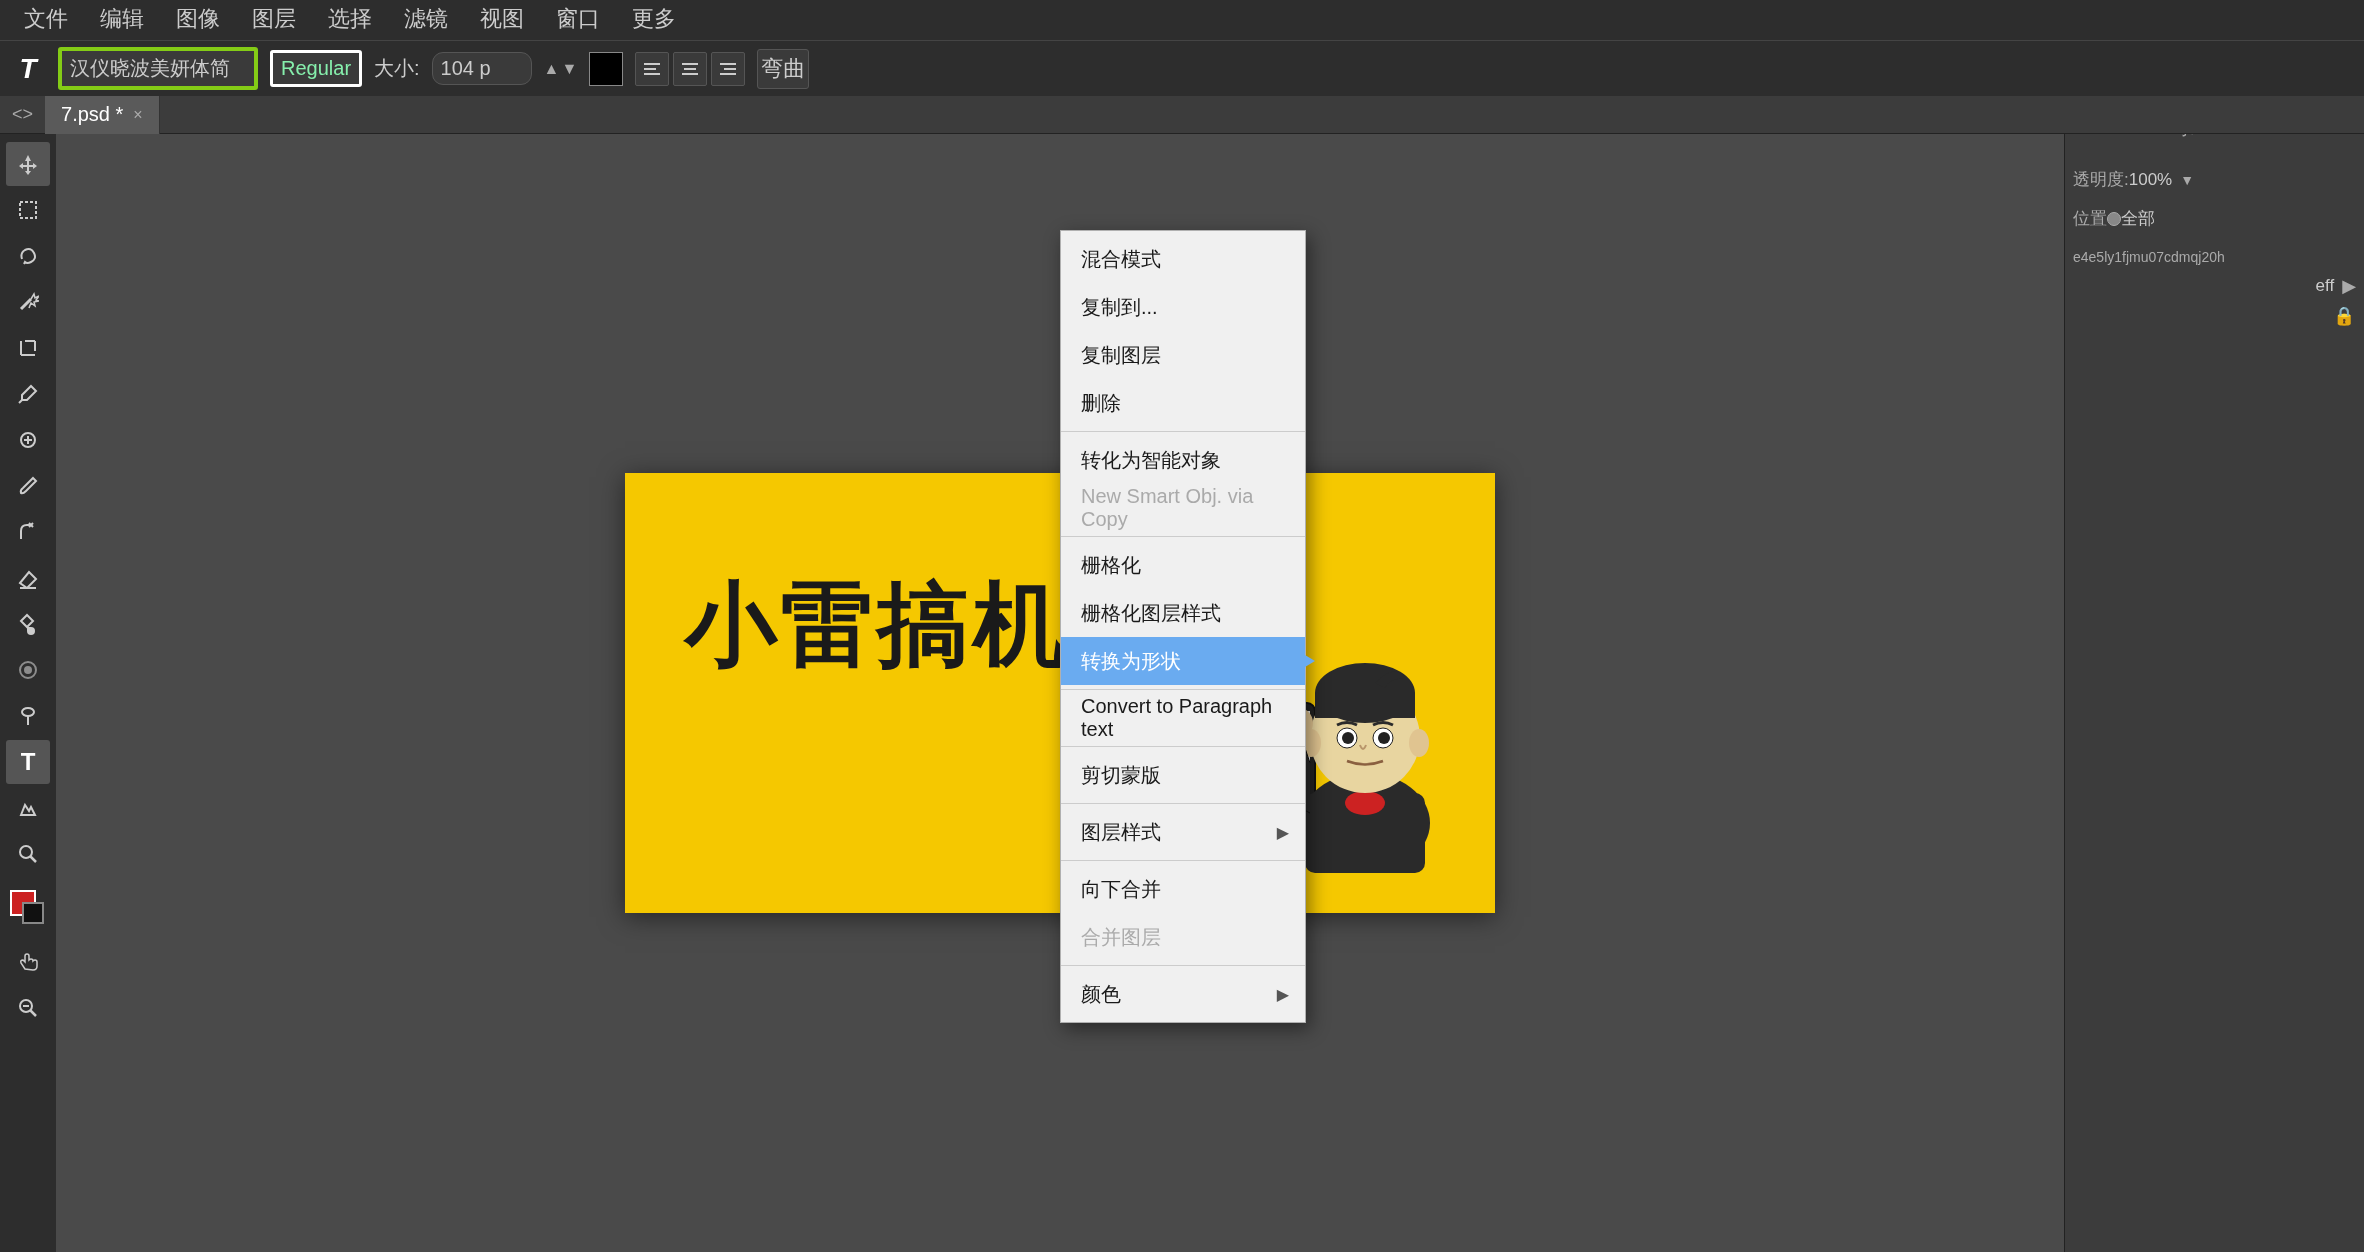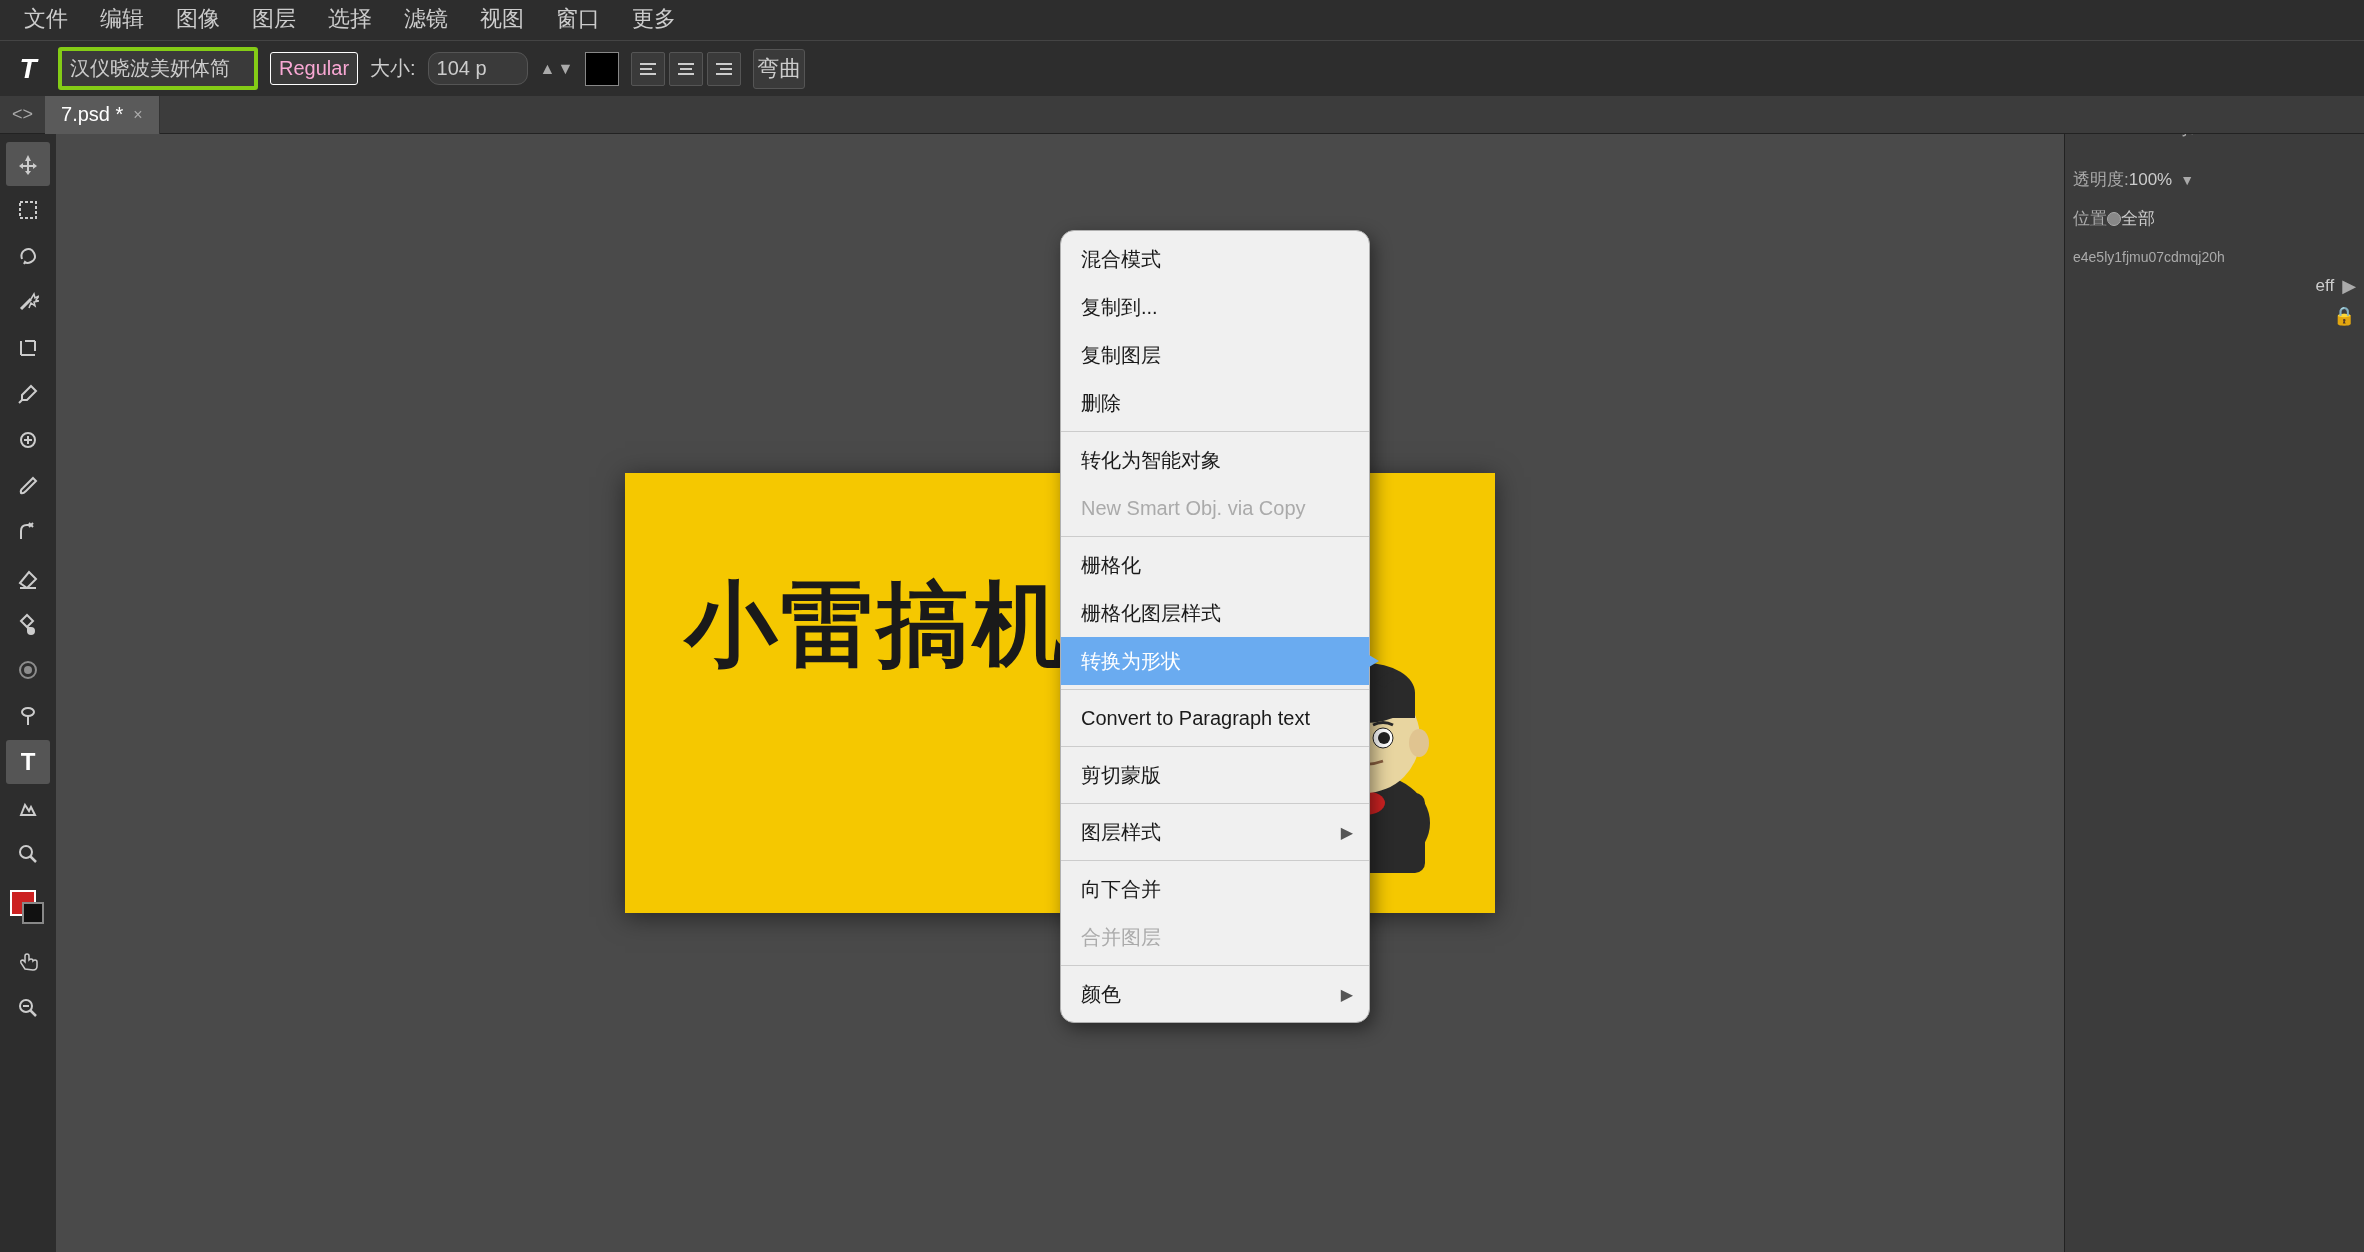--- a/index.html
+++ b/index.html
@@ -63,24 +63,24 @@
     .toolbar-font {
       color: #ccc;
       font-size: 20px;
       background: #3a3a3a;
       border: 4px solid #84cc16;
       padding: 4px 8px;
       border-radius: 3px;
       min-width: 200px;
     }
     .toolbar-style {
-      color: #f9a8d4;
+      color: #86efac;
       font-size: 20px;
       background: #3a3a3a;
-      border: 1px solid #ffffff;
+      border: 3px solid #ffffff;
       padding: 4px 8px;
       border-radius: 3px;
     }
     .toolbar-size-label {
       color: #ccc;
       font-size: 20px;
     }
     .toolbar-size {
       color: #ccc;
       font-size: 20px;
@@ -311,26 +311,26 @@
       justify-content: flex-end;
       gap: 8px;
     }
     .lock-icon { color: #aaa; font-size: 18px; }
 
     
     .context-menu {
       position: absolute;
       top: 230px;
       left: 1060px;
-      width: 310px;
+      width: 246px;
       background: #f0f0f0;
       border: 1px solid #b0b0b0;
       box-shadow: 4px 6px 18px rgba(0,0,0,0.45);
       z-index: 999;
-      border-radius: 14px;
+      border-radius: 0;
       padding: 4px 0;
     }
     .ctx-item {
       height: 48px;
       display: flex;
       align-items: center;
       padding: 0 20px;
       font-size: 20px;
       color: #1a1a1a;
       cursor: pointer;

